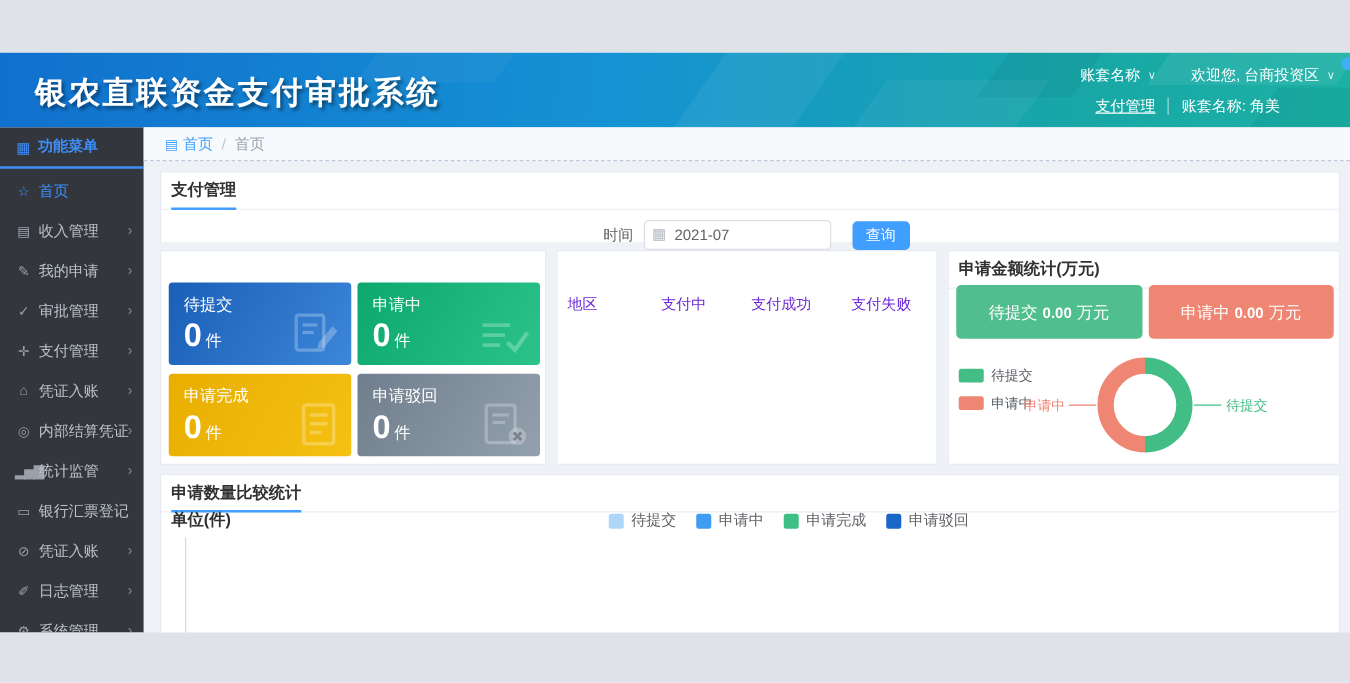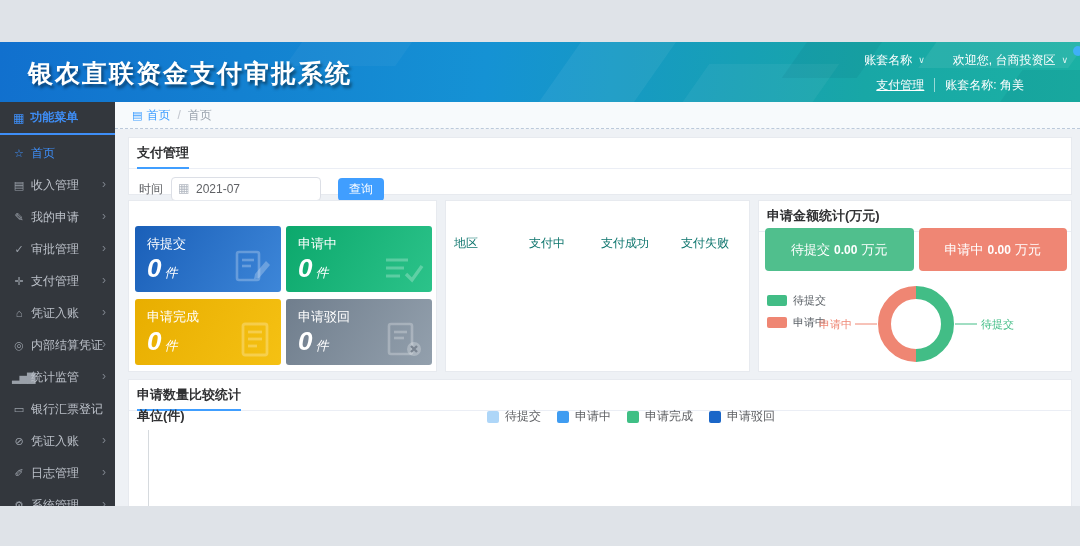--- a/index.html
+++ b/index.html
@@ -48,47 +48,47 @@
   .bc-sep{color:#c0c4cc;margin:0 7px;}
   .bc-cur{color:#9aa3ad;}
 
   .panel{position:absolute;background:#fff;border:1px solid #e7eaef;box-sizing:border-box;}
   .panel-head{border-bottom:1px solid #ebeef5;padding:5px 8px 0 8px;}
   .panel-title{display:inline-block;font-size:13px;font-weight:bold;color:#303133;
        padding-bottom:5px;border-bottom:2px solid #409eff;margin-bottom:-1px;}
 
   
   .p-query{left:13px;top:35px;width:944px;height:58px;}
-  .q-row{display:flex;align-items:center;margin:8px 0 0 10px;}
+  .q-row{display:flex;align-items:center;margin:8px 0 0 10px;justify-content:center;}
   .q-label{font-size:12px;color:#606266;margin-right:8px;}
   .q-input{position:relative;width:124px;height:22px;border:1px solid #dcdfe6;border-radius:4px;
        background:#fff;display:flex;align-items:center;padding-left:24px;font-size:12px;color:#606266;cursor:text;}
   .q-cal{position:absolute;left:6px;top:3px;color:#b3b9c2;font-size:12px;}
   .q-btn{margin-left:17px;width:46px;height:23px;background:#409eff;color:#fff;border:none;border-radius:4px;
        font-size:12px;cursor:pointer;font-family:inherit;}
 
   
   .p-cards{left:13px;top:98px;width:309px;height:172px;}
   .p-table{left:330px;top:98px;width:305px;height:172px;}
   .p-amount{left:643px;top:98px;width:314px;height:172px;}
 
   .cards-grid{position:absolute;left:6px;top:25px;width:297px;display:grid;
        grid-template-columns:146px 146px;grid-template-rows:66px 66px;gap:7px 5px;}
   .stat-card{position:relative;border-radius:3px;color:#fff;overflow:hidden;cursor:pointer;}
   .sc-blue{background:linear-gradient(120deg,#1a5fb8,#3d86d8);}
   .sc-green{background:linear-gradient(120deg,#0ca86c,#2cc38a);}
   .sc-yellow{background:linear-gradient(120deg,#e8ae00,#f5c113);}
   .sc-grey{background:linear-gradient(120deg,#707e8d,#93a0ad);}
   .sc-label{position:absolute;left:12px;top:9px;font-size:13px;}
-  .sc-value{position:absolute;left:12px;bottom:6px;font-size:26px;font-weight:bold;line-height:26px;font-style:italic;}
+  .sc-value{position:absolute;left:12px;bottom:6px;font-size:26px;font-weight:bold;line-height:26px;}
   .sc-unit{font-size:13px;font-weight:normal;margin-left:3px;}
   .sc-icon{position:absolute;right:8px;bottom:6px;opacity:.85;}
 
   .tbl-head{position:absolute;left:0;top:30px;width:100%;display:grid;
-       grid-template-columns:75px 72px 80px 72px;font-size:12px;color:#0f766e;padding-left:8px;box-sizing:border-box;}
+       grid-template-columns:75px 72px 80px 72px;font-size:12px;color:#6d28d9;padding-left:8px;box-sizing:border-box;}
   .tbl-head span{padding:4px 0;}
   .tbl-empty{position:absolute;left:0;top:52px;width:100%;height:34px;line-height:34px;text-align:center;
        font-size:12px;color:#9aa0a8;border-bottom:1px solid #ebeef5;}
 
   .amt-badges{position:absolute;left:6px;top:27px;width:302px;height:43px;display:flex;gap:5px;}
   .amt-badge{flex:1;border-radius:4px;color:#fff;display:flex;align-items:center;justify-content:center;
        gap:4px;font-size:13px;}
   .ab-green{background:#50bf8d;}
   .ab-salmon{background:#ef8674;}
   .amt-badge b{font-size:12px;}

